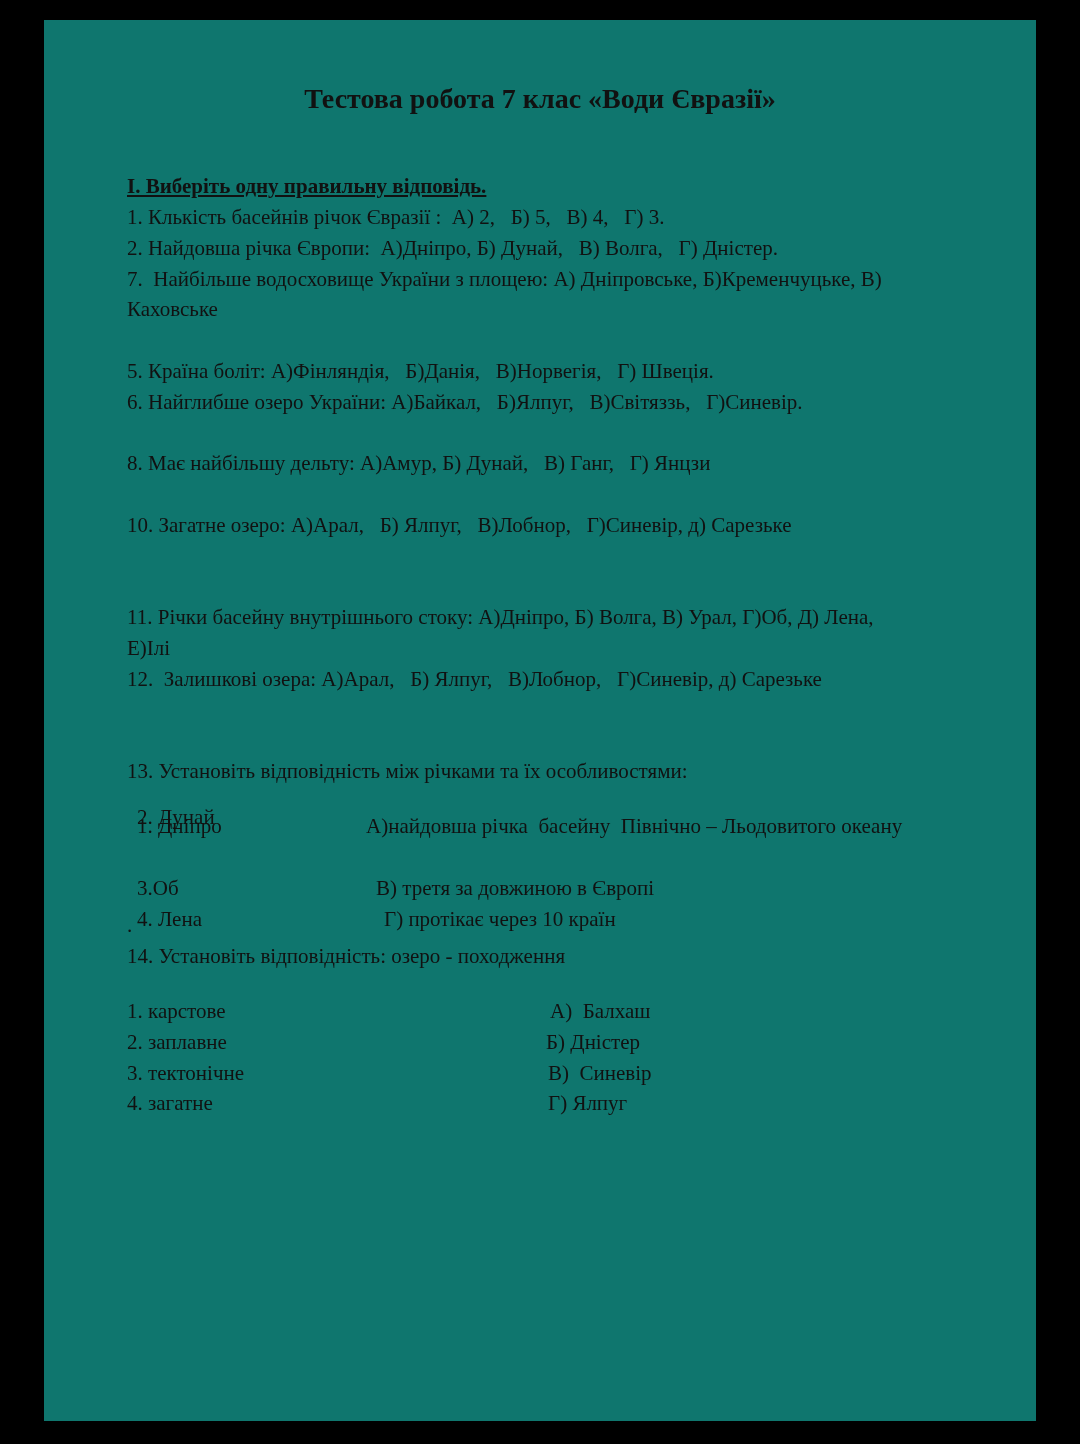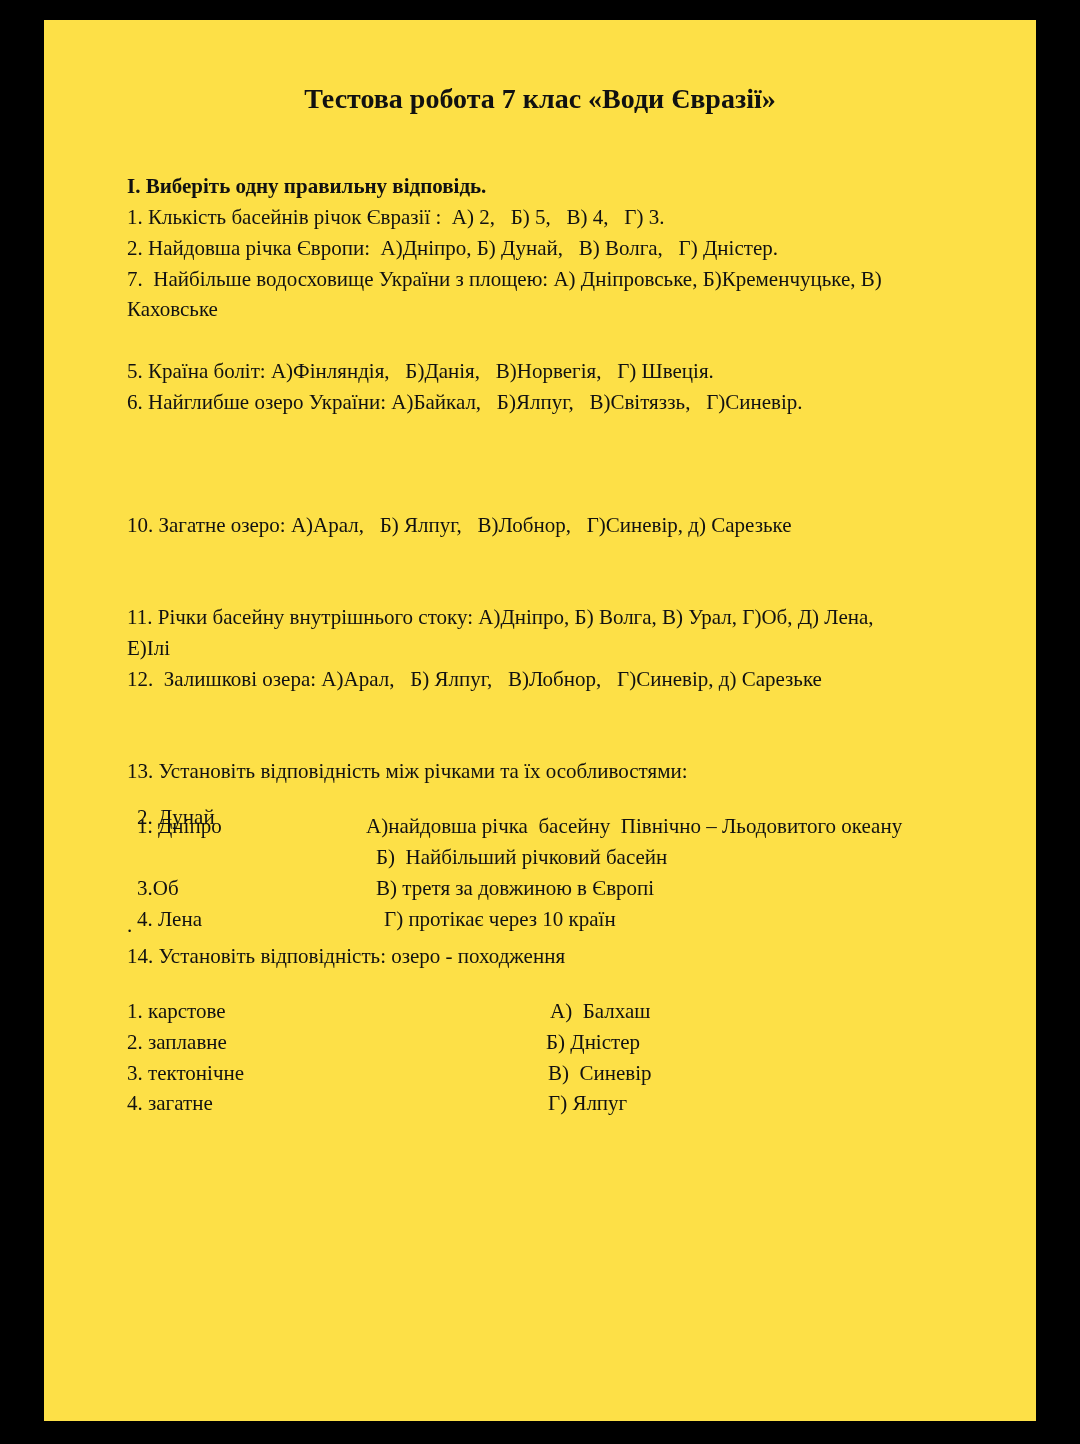--- a/index.html
+++ b/index.html
@@ -8,69 +8,69 @@
     background: #000000;
     position: relative;
     overflow: hidden;
     font-family: "Liberation Serif", "DejaVu Serif", serif;
     color: #111111;
   }
   .page {
     position: absolute;
     left: 44px; top: 20px;
     width: 992px; height: 1401px;
-    background: #fde047;
+    background: #0f766e;
   }
   .title {
     position: absolute;
     left: 0; width: 100%;
     top: 62px;
     text-align: center;
     font-weight: bold;
     font-size: 28px;
     line-height: 34px;
   }
   .line {
     position: absolute;
     left: 83px;
     font-size: 21px;
     line-height: 26px;
     white-space: pre;
   }
-  .bold { font-weight: bold; }
+  .bold { font-weight: bold; text-decoration: underline; }
   .col { position: absolute; font-size: 21px; line-height: 26px; white-space: pre; margin-top: 24px; }
 </style>
 </head>
 <body>
 
 <div class="page">
   <div class="title">Тестова робота 7 клас «Води Євразії»</div>
 
   <div class="line bold" style="top:153px">I. Виберіть одну правильну відповідь.</div>
   <div class="line" style="top:184px">1. Клькість басейнів річок Євразії :  А) 2,   Б) 5,   В) 4,   Г) 3.</div>
   <div class="line" style="top:215px">2. Найдовша річка Європи:  А)Дніпро, Б) Дунай,   В) Волга,   Г) Дністер.</div>
   <div class="line" style="top:246px">7.  Найбільше водосховище України з площею: А) Дніпровське, Б)Кременчуцьке, В)</div>
   <div class="line" style="top:276px">Каховське</div>
   <div class="line" style="top:338px">5. Країна боліт: А)Фінляндія,   Б)Данія,   В)Норвегія,   Г) Швеція.</div>
   <div class="line" style="top:369px">6. Найглибше озеро України: А)Байкал,   Б)Ялпуг,   В)Світяззь,   Г)Синевір.</div>
+  <div class="line" style="top:430px">8. Має найбільшу дельту: А)Амур, Б) Дунай,   В) Ганг,   Г) Янцзи</div>
   <div class="line" style="top:492px">10. Загатне озеро: А)Арал,   Б) Ялпуг,   В)Лобнор,   Г)Синевір, д) Сарезьке</div>
 
   <div class="line" style="top:584px">11. Річки басейну внутрішнього стоку: А)Дніпро, Б) Волга, В) Урал, Г)Об, Д) Лена,</div>
   <div class="line" style="top:615px">Е)Ілі</div>
   <div class="line" style="top:646px">12.  Залишкові озера: А)Арал,   Б) Ялпуг,   В)Лобнор,   Г)Синевір, д) Сарезьке</div>
 
   <div class="line" style="top:738px">13. Установіть відповідність між річками та їх особливостями:</div>
 
   <div class="col" style="left:93px; top:769px">1. Дніпро</div>
   <div class="col" style="left:93px; top:760px">2. Дунай</div>
   <div class="col" style="left:93px; top:831px">3.Об</div>
   <div class="col" style="left:93px; top:862px">4. Лена</div>
 
   <div class="col" style="left:322px; top:769px">А)найдовша річка  басейну  Північно – Льодовитого океану</div>
-  <div class="col" style="left:332px; top:800px">Б)  Найбільший річковий басейн</div>
   <div class="col" style="left:332px; top:831px">В) третя за довжиною в Європі</div>
   <div class="col" style="left:340px; top:862px">Г) протікає через 10 країн</div>
 
   <div class="line" style="top:892px">.</div>
   <div class="line" style="top:923px">14. Установіть відповідність: озеро - походження</div>
 
   <div class="col" style="left:83px; top:954px">1. карстове</div>
   <div class="col" style="left:83px; top:985px">2. заплавне</div>
   <div class="col" style="left:83px; top:1016px">3. тектонічне</div>
   <div class="col" style="left:83px; top:1046px">4. загатне</div>

